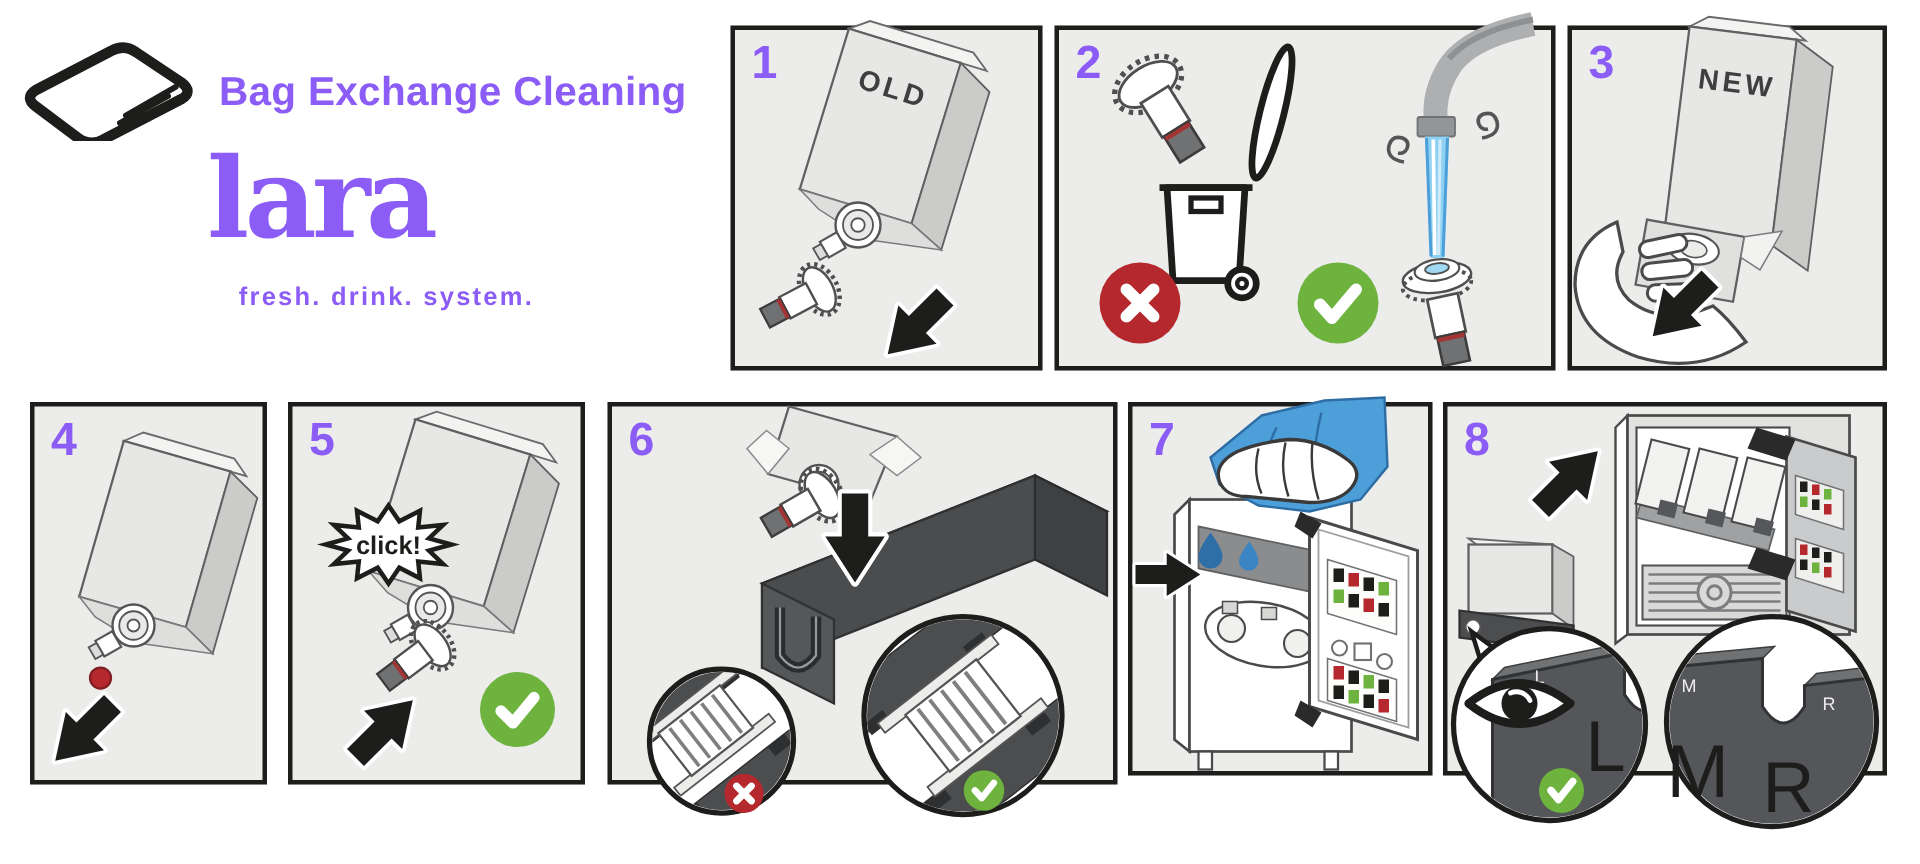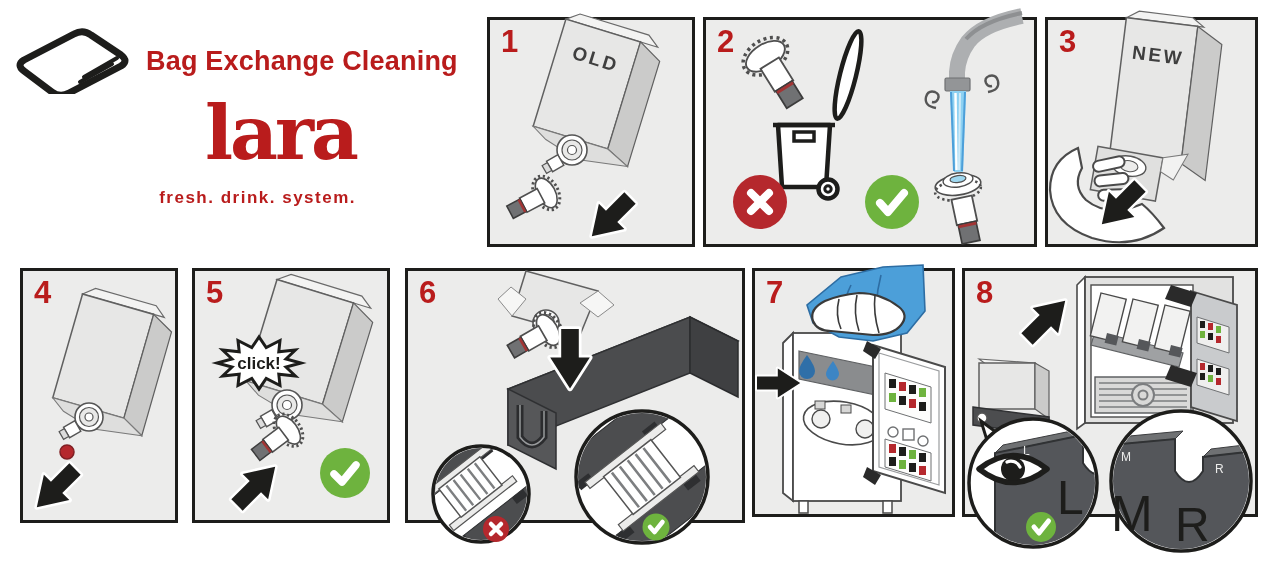--- a/index.html
+++ b/index.html
@@ -1,22 +1,22 @@
 <!DOCTYPE html>
 <html><head>
 <meta charset="utf-8">
 <style>
   html,body{margin:0;padding:0;background:#fff;}
   #stage{position:relative;width:1280px;height:576px;background:#fff;overflow:hidden;
-         font-family:"Liberation Sans",sans-serif;color:#b91c1c;}
+         font-family:"Liberation Sans",sans-serif;color:#8b5cf6;}
   .panel{position:absolute;background:#ececeb;border:3px solid #1d1d1b;box-sizing:border-box;overflow:visible;}
   .panel svg{position:absolute;left:0;top:0;overflow:visible;display:block;}
   .num{position:absolute;top:6px;left:11px;font-size:31px;font-weight:700;line-height:1;z-index:5;}
   .hdr-title{position:absolute;left:146px;top:46px;font-size:27px;font-weight:700;letter-spacing:.2px;}
-  .logo{position:absolute;left:138px;top:96px;width:218px;text-align:right;
+  .logo{position:absolute;left:138px;top:96px;width:218px;text-align:left;
         font-family:"DejaVu Serif",serif;font-weight:700;font-size:74px;line-height:1;letter-spacing:-3px;}
   .tagline{position:absolute;left:138px;top:188px;width:218px;text-align:right;
         font-size:17px;font-weight:700;letter-spacing:1.5px;}
   svg text{font-family:"Liberation Sans",sans-serif;}
   .arrow{fill:#1d1d1b;stroke:#fff;stroke-width:5;paint-order:stroke;stroke-linejoin:round;}
   .olbl{font-size:19px;font-weight:600;letter-spacing:2.5px;fill:#3f3f3f;}
 </style>
 </head>
 <body>
 

